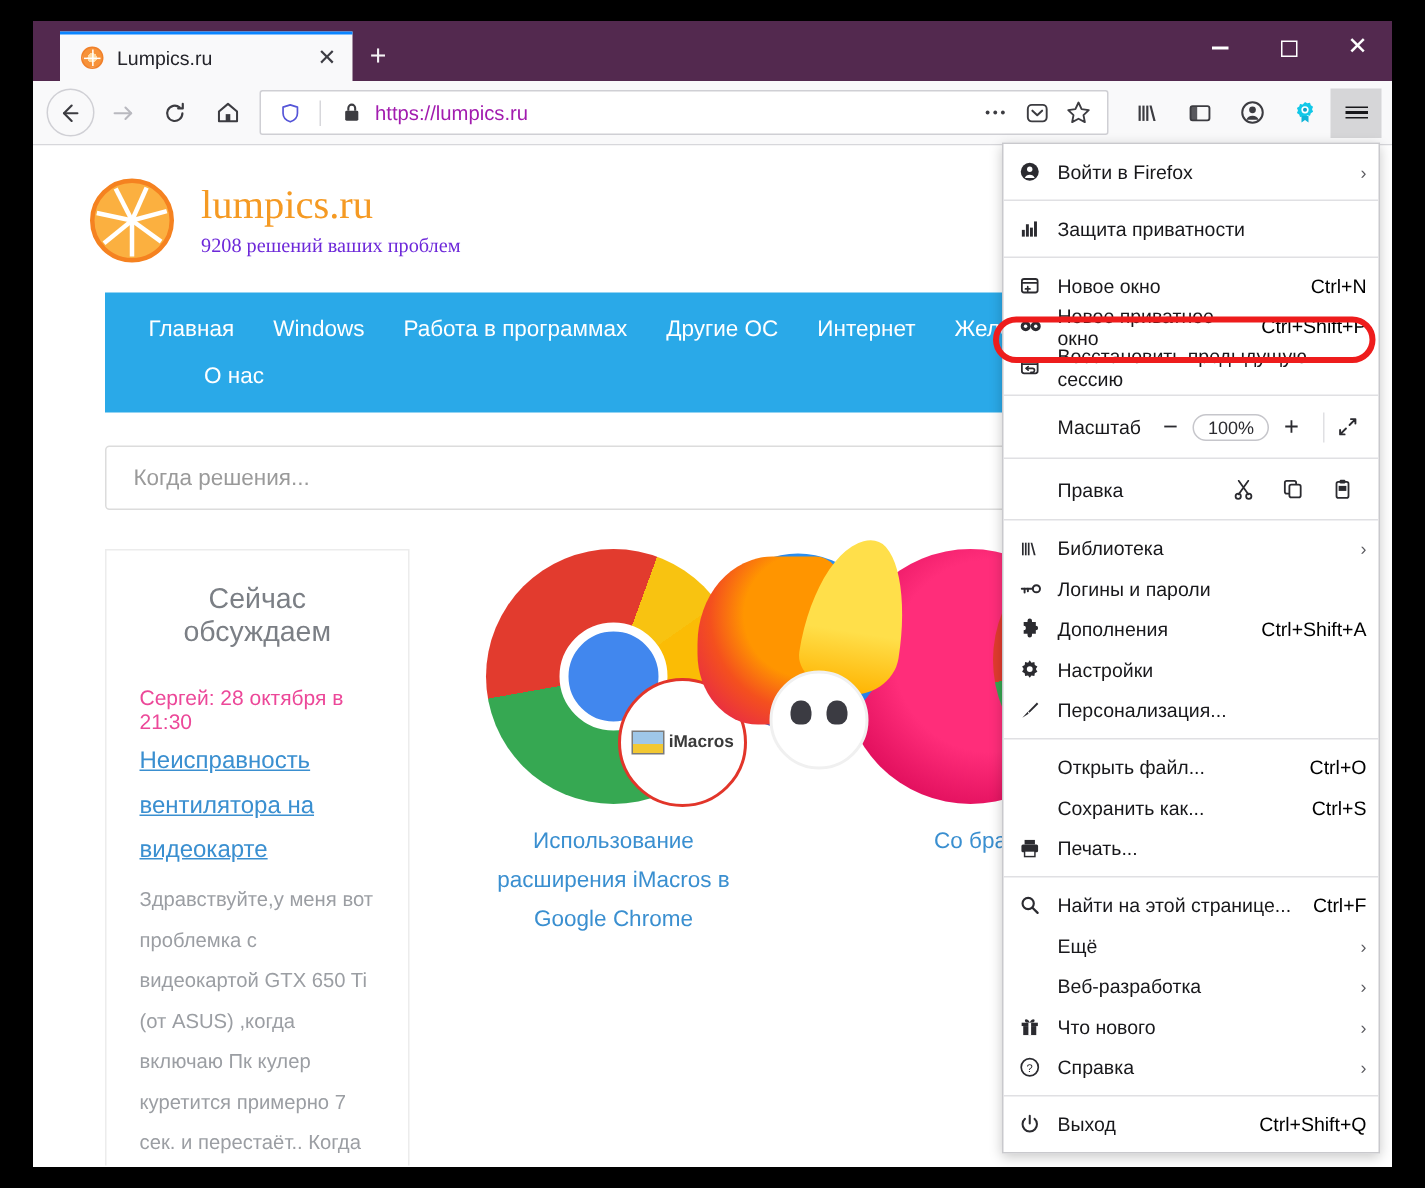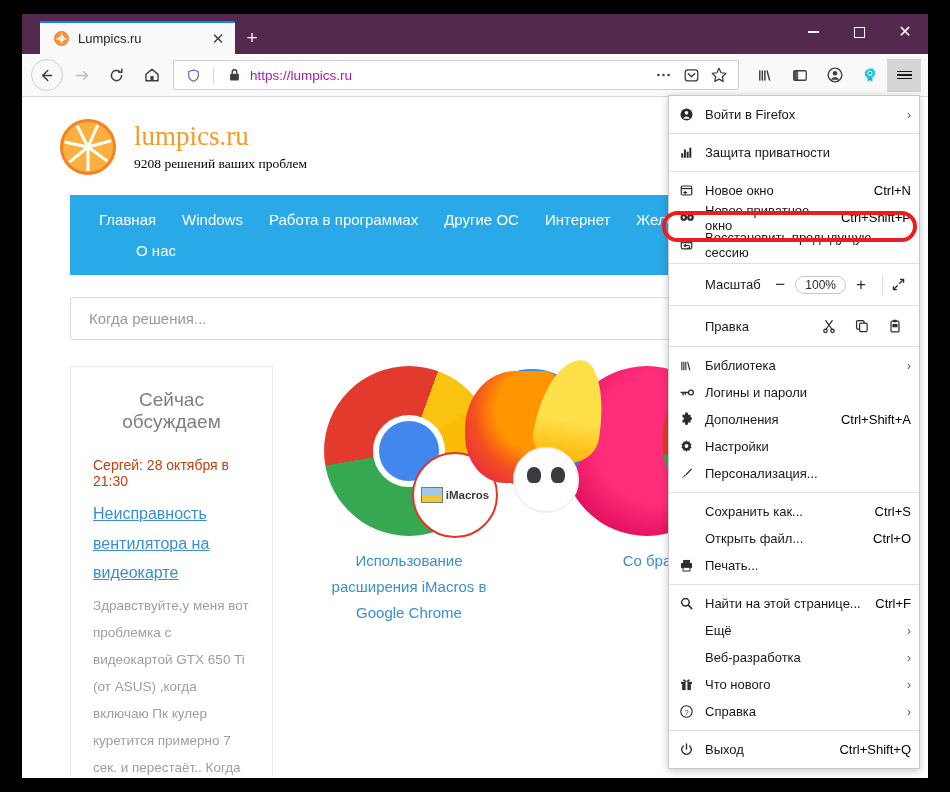--- a/index.html
+++ b/index.html
@@ -102,21 +102,21 @@
     position: relative; flex: none;
   }
   .orange .seg { position:absolute; left:50%; top:50%; width:3px; height:24px; background:#fff; transform-origin: 50% 0%; }
   .brand { margin-left: 18px; }
   .brand .name {
     font-family: "Liberation Serif", serif;
     font-size: 27px; color: #f59a23; line-height: 1.1;
   }
   .brand .tagline {
     font-family: "Liberation Serif", serif;
-    font-size: 13.5px; color: #000000; margin-top: 4px;
+    font-size: 13.5px; color: #6d28d9; margin-top: 4px;
   }
   .navblue {
     margin: 20px 0 0 48px; width: 720px; background: #2aa9e8;
     padding: 9px 0 9px 0;
   }
   .navrow { display:flex; flex-wrap: wrap; padding: 0 16px; }
   .navrow a {
     color: #ffffff; font-size: 15px; padding: 7px 13px; text-decoration: none; white-space: nowrap; text-align: center;
   }
   .searchwrap { margin: 22px 0 0 48px; width: 850px; }
@@ -127,21 +127,21 @@
   }
 
   .cols { display: flex; margin: 26px 0 0 48px; }
   .sidebar {
     width: 203px; border: 1px solid #ececec; background:#fff;
     padding: 22px 22px 10px 22px; min-height: 380px;
   }
   .sidebar h3 {
     font-weight: 400; font-size: 19px; color: #7b7f85; text-align: center; margin-bottom: 24px;
   }
-  .post-meta { font-size: 14px; color: #c2410c; margin-bottom: 10px; }
+  .post-meta { font-size: 14px; color: #ec4899; margin-bottom: 4px; }
   .post-link { font-size: 16px; color: #3a8fd0; text-decoration: underline; line-height: 1.85; }
   .post-body { font-size: 13.5px; color: #9b9ea3; line-height: 2.0; margin-top: 4px; }
 
   .cards { display: flex; margin-left: 38px; gap: 42px; }
   .card { width: 196px; text-align: center; }
   .card .caption {
     margin-top: 12px; font-size: 15px; color: #3a8fd0; line-height: 1.72;
   }
 
   
@@ -599,28 +599,28 @@
               <path d="M8.2 11.4 L3.4 16.6 L9 13 Z" fill="#2b2b30"></path>
             </svg>
         </span>
         <span class="ml">Персонализация...</span>
       </div>
 
       <div class="msep"></div>
 
       <div class="mi">
         <span class="mic"></span>
+        <span class="ml">Открыть файл...</span>
+        <span class="mk">Ctrl+O</span>
+      </div>
+
+      <div class="mi">
+        <span class="mic"></span>
         <span class="ml">Сохранить как...</span>
         <span class="mk">Ctrl+S</span>
-      </div>
-
-      <div class="mi">
-        <span class="mic"></span>
-        <span class="ml">Открыть файл...</span>
-        <span class="mk">Ctrl+O</span>
       </div>
 
       <div class="mi">
         <span class="mic">
           <svg width="15" height="15" viewBox="0 0 20 20">
               <rect x="5.4" y="2.6" width="9.2" height="4" fill="#2b2b30"></rect>
               <rect x="2.6" y="6.6" width="14.8" height="7" rx="1.4" fill="#2b2b30"></rect>
               <rect x="5.4" y="12.4" width="9.2" height="5" fill="#fff" stroke="#2b2b30" stroke-width="1.3"></rect>
             </svg>
         </span>

